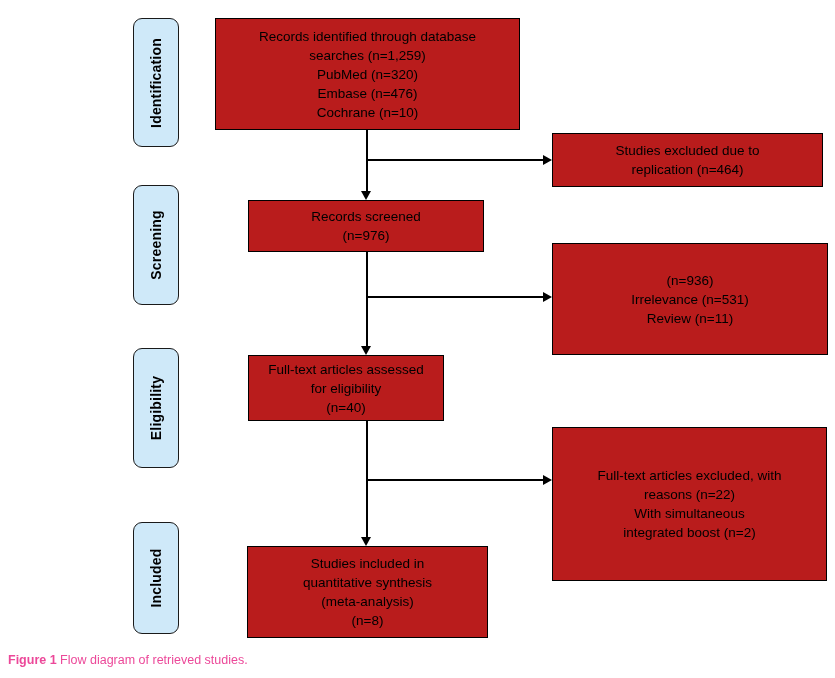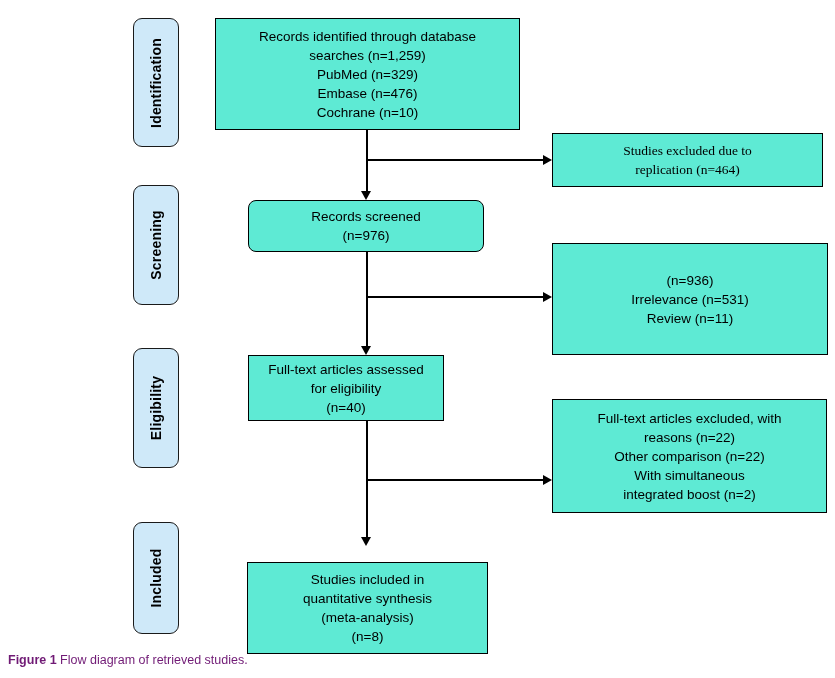--- a/index.html
+++ b/index.html
@@ -18,31 +18,31 @@
     transform:rotate(-90deg);white-space:nowrap;font-weight:bold;font-size:14px;
     letter-spacing:.2px;
   }
   .stage-identification{left:133px;top:18px;height:129px;}
   .stage-screening{left:133px;top:185px;height:120px;}
   .stage-eligibility{left:133px;top:348px;height:120px;}
   .stage-included{left:133px;top:522px;height:112px;}
 
   
   .fbox{
-    position:absolute;background:#5eead4;border:1.5px solid #000;box-sizing:border-box;
+    position:absolute;background:#b91c1c;border:1.5px solid #000;box-sizing:border-box;
     display:flex;flex-direction:column;justify-content:center;align-items:center;
     text-align:center;font-size:13.5px;line-height:19px;
   }
   .box-records-identified{left:215px;top:18px;width:305px;height:112px;}
-  .box-records-screened{left:248px;top:200px;width:236px;height:52px;border-radius:8px;}
+  .box-records-screened{left:248px;top:200px;width:236px;height:52px;}
   .box-fulltext-assessed{left:248px;top:355px;width:196px;height:66px;}
-  .box-studies-included{left:247px;top:546px;width:241px;height:92px;margin-top:16px;}
-  .box-excluded-replication{left:552px;top:133px;width:271px;height:54px;font-family:Liberation Serif, serif;}
+  .box-studies-included{left:247px;top:546px;width:241px;height:92px;}
+  .box-excluded-replication{left:552px;top:133px;width:271px;height:54px;}
   .box-records-excluded{left:552px;top:243px;width:276px;height:112px;}
-  .box-fulltext-excluded{left:552px;top:399px;width:275px;height:114px;text-align:right;}
+  .box-fulltext-excluded{left:552px;top:427px;width:275px;height:154px;text-align:right;}
 
   
   .line{position:absolute;background:#000;}
   .vline{width:1.5px;}
   .hline{height:1.5px;}
   .arrow-down{
     position:absolute;width:0;height:0;
     border-left:5.5px solid transparent;border-right:5.5px solid transparent;
     border-top:9px solid #000;
   }
@@ -58,21 +58,21 @@
   .v2{left:366px;top:252px;height:95px;}
   .a2{left:361px;top:346px;}
   .h2{left:366px;top:296px;width:178px;}
   .ah2{left:543px;top:291.5px;}
   .v3{left:366px;top:421px;height:117px;}
   .a3{left:361px;top:537px;}
   .h3{left:366px;top:479px;width:178px;}
   .ah3{left:543px;top:474.5px;}
 
   
-  .caption{position:absolute;left:8px;top:653px;font-size:12.5px;color:#701a75;}
+  .caption{position:absolute;left:8px;top:653px;font-size:12.5px;color:#ec4899;}
   .caption b{font-weight:bold;}
 </style>
 </head>
 <body>
 
 <div class="canvas">
 
   <div class="stage stage-identification">
     <span class="vtext">Identification</span>
   </div>
@@ -82,21 +82,21 @@
   <div class="stage stage-eligibility">
     <span class="vtext">Eligibility</span>
   </div>
   <div class="stage stage-included">
     <span class="vtext">Included</span>
   </div>
 
   <div class="fbox box-records-identified">
     <div>Records identified through database</div>
     <div>searches (n=1,259)</div>
-    <div>PubMed (n=329)</div>
+    <div>PubMed (n=320)</div>
     <div>Embase (n=476)</div>
     <div>Cochrane (n=10)</div>
   </div>
 
   <div class="fbox box-records-screened">
     <div>Records screened</div>
     <div>(n=976)</div>
   </div>
 
   <div class="fbox box-fulltext-assessed">
@@ -119,21 +119,20 @@
 
   <div class="fbox box-records-excluded">
     <div>(n=936)</div>
     <div>Irrelevance (n=531)</div>
     <div>Review (n=11)</div>
   </div>
 
   <div class="fbox box-fulltext-excluded">
     <div>Full-text articles excluded, with</div>
     <div>reasons (n=22)</div>
-    <div>Other comparison (n=22)</div>
     <div>With simultaneous</div>
     <div>integrated boost (n=2)</div>
   </div>
 
   <div class="line vline v1"></div>
   <div class="arrow-down a1"></div>
   <div class="line hline h1"></div>
   <div class="arrow-right ah1"></div>
 
   <div class="line vline v2"></div>

